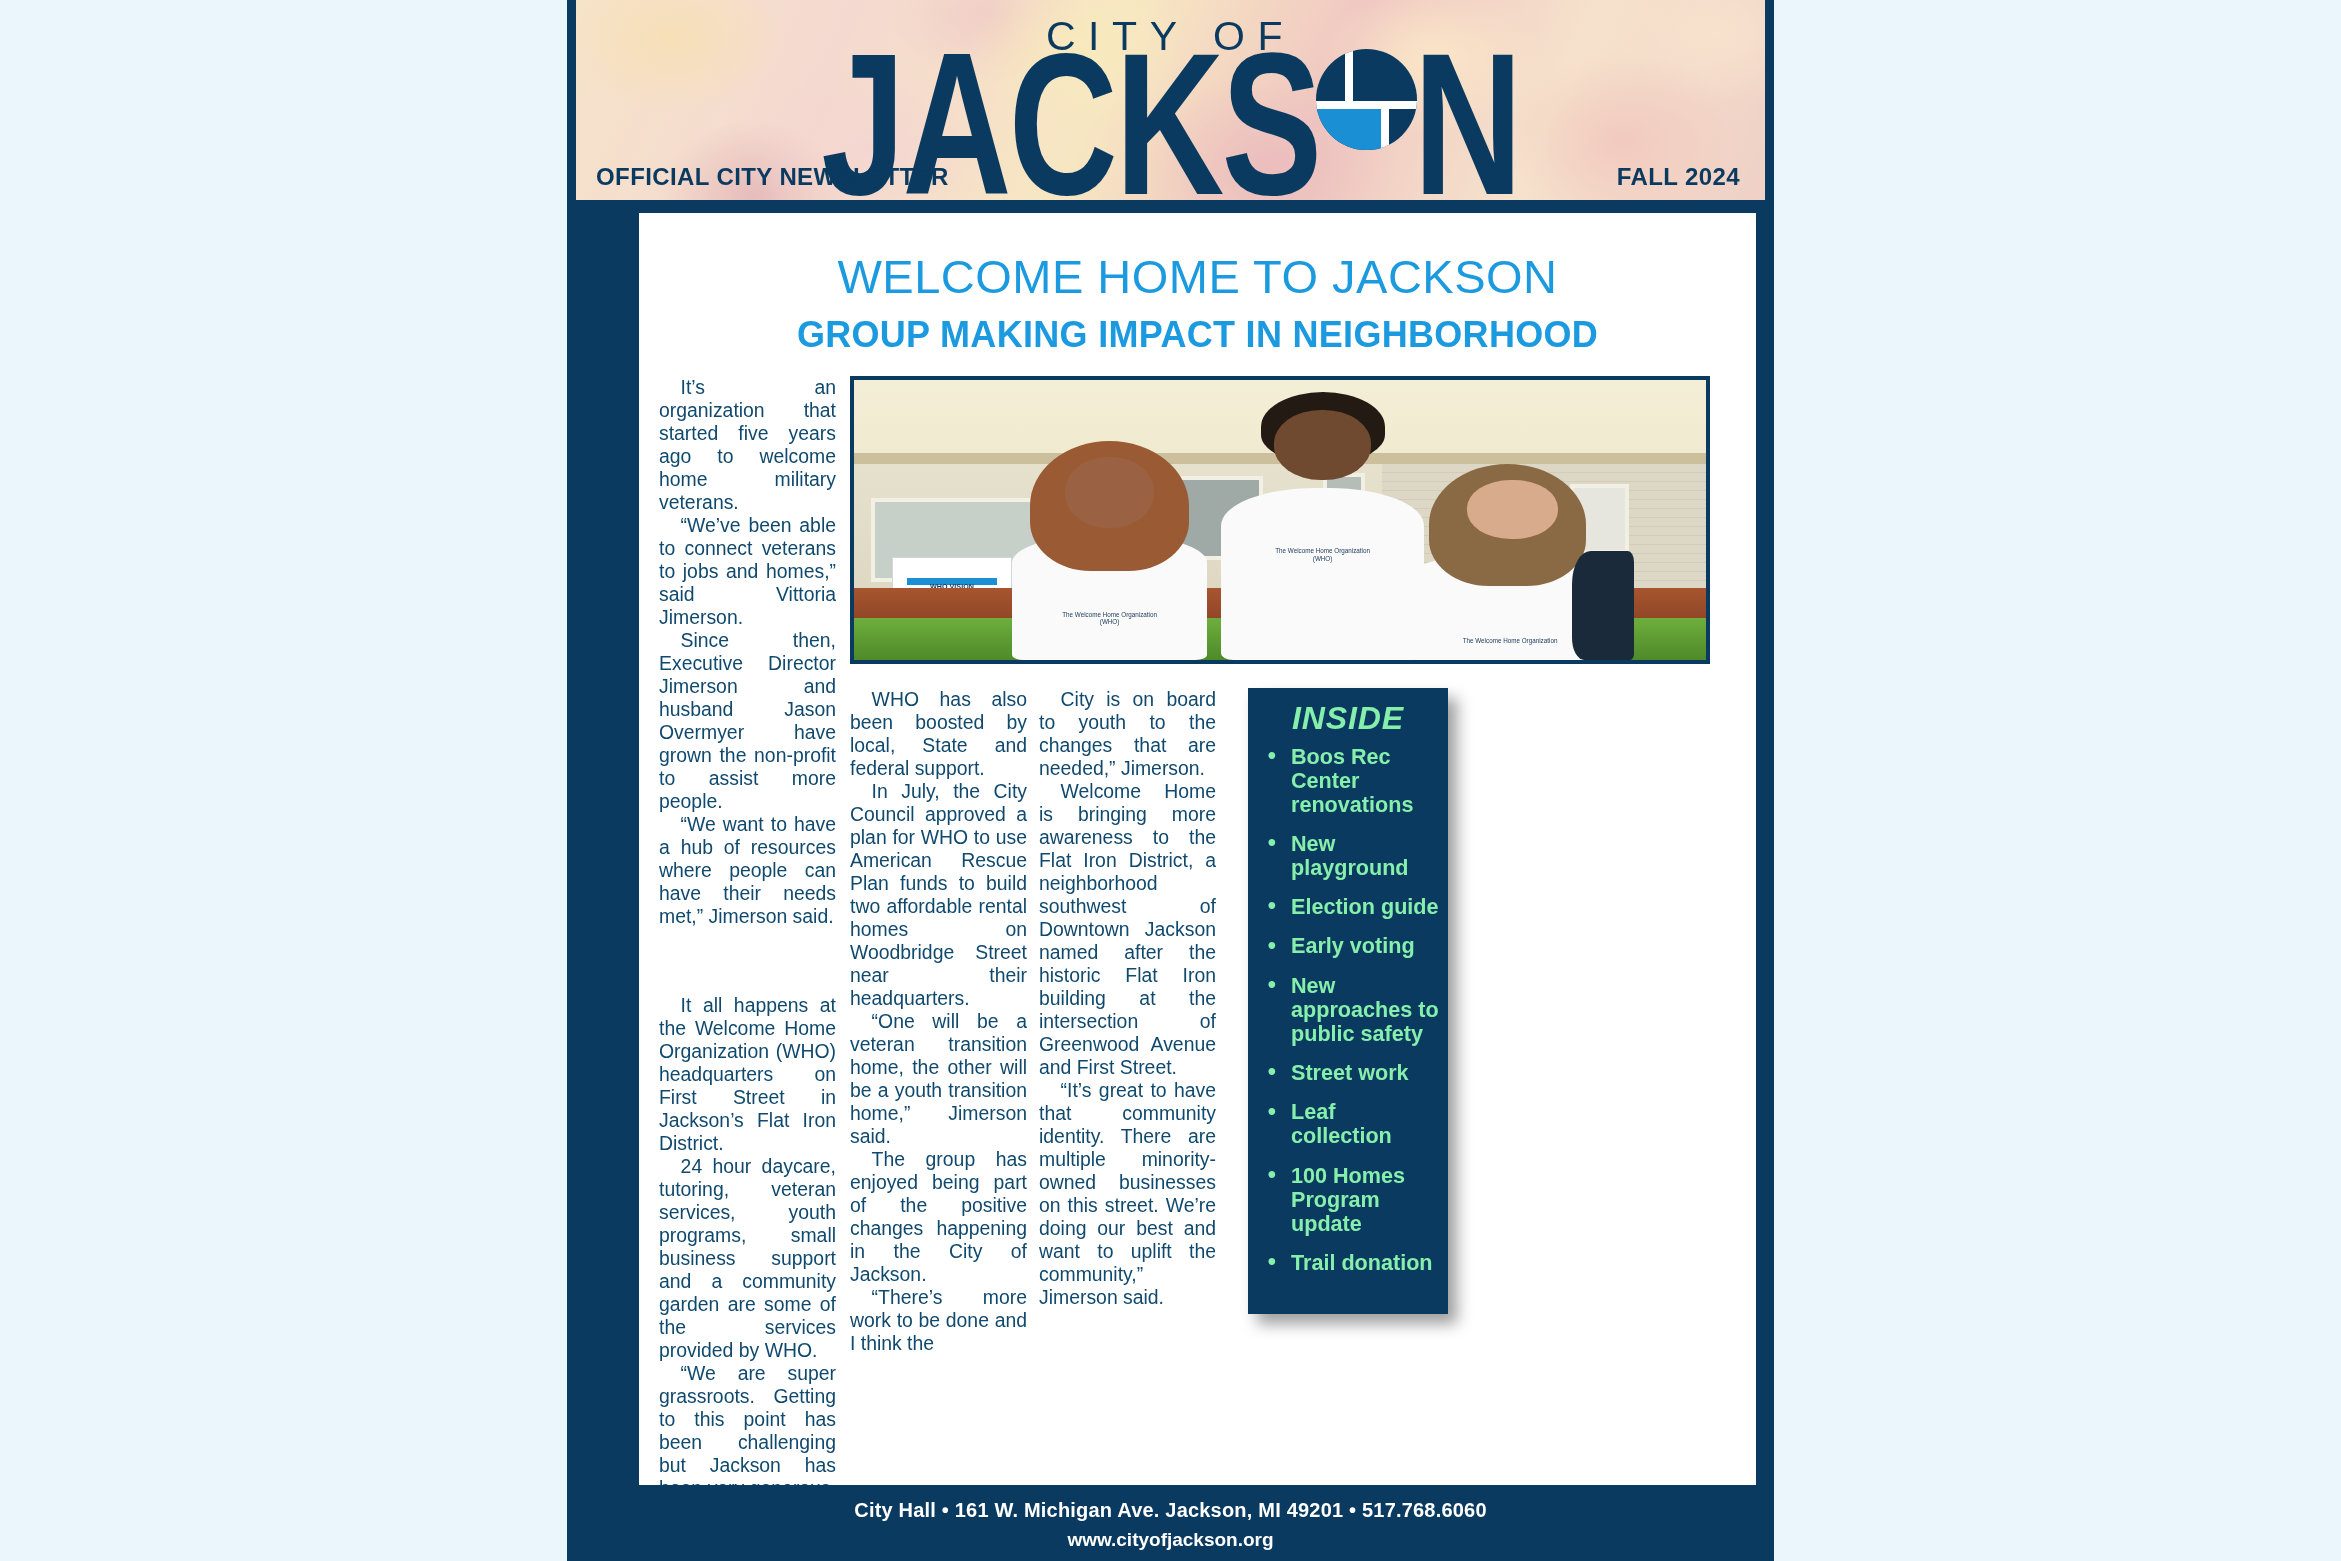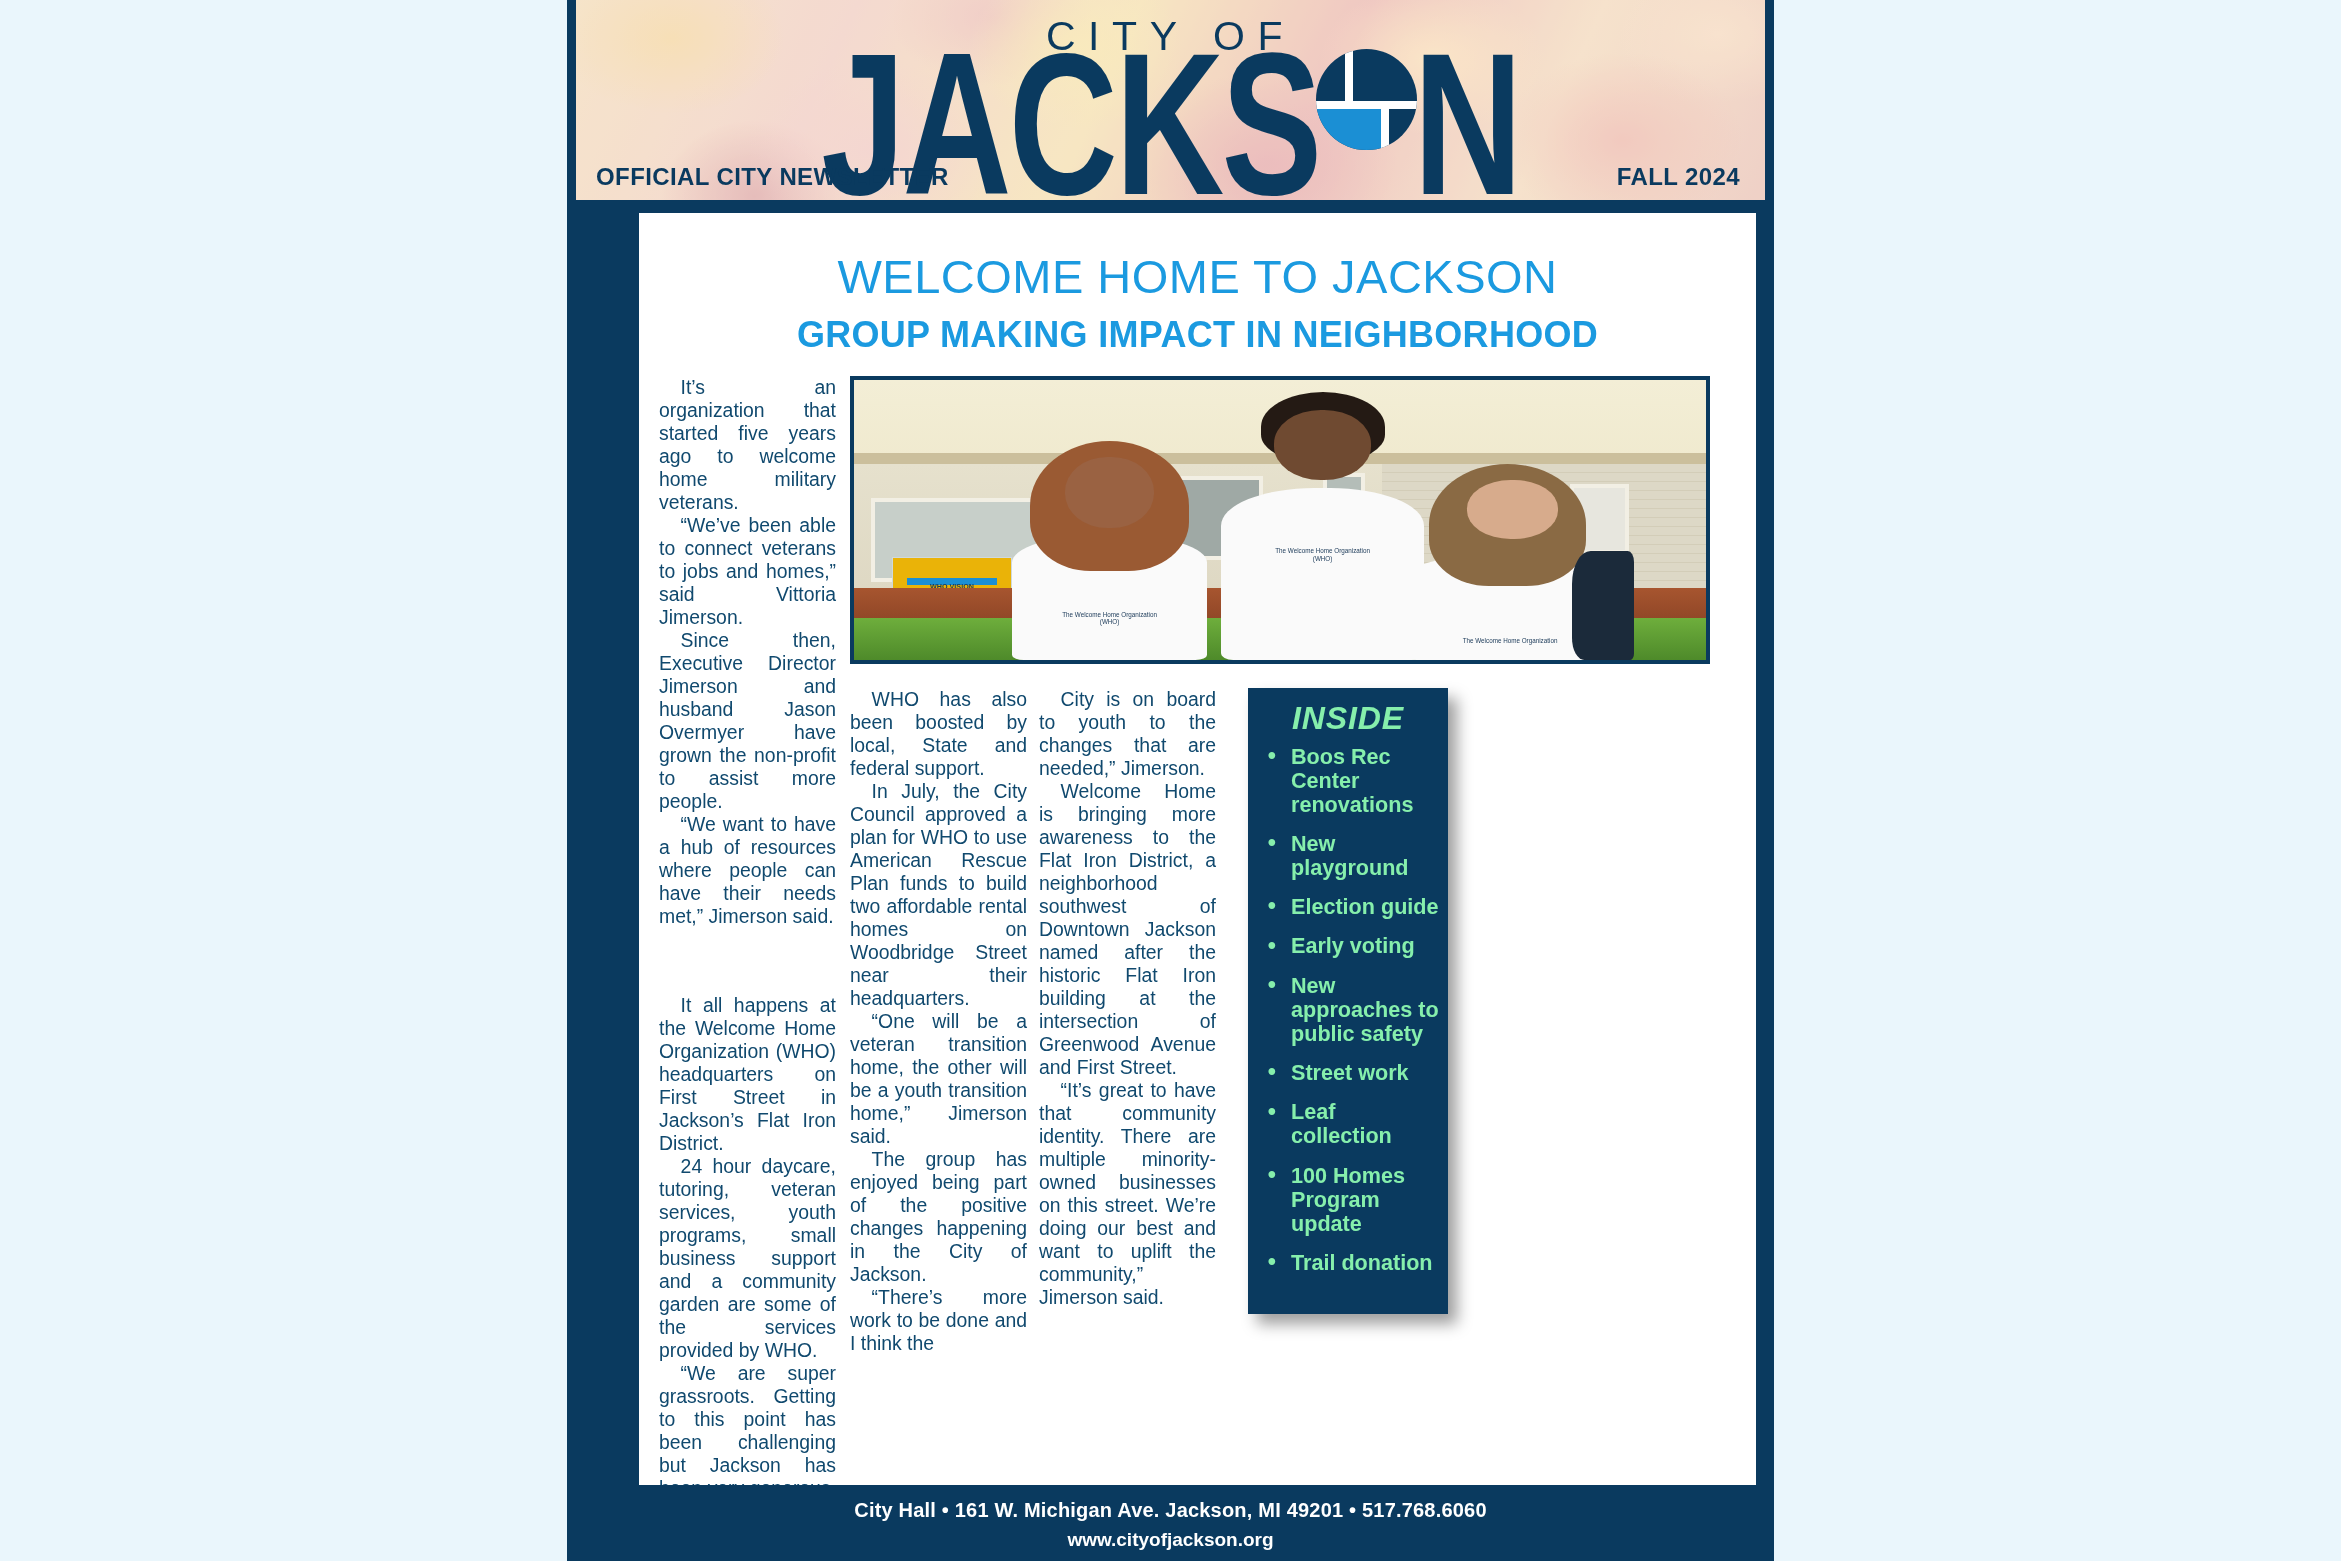--- a/index.html
+++ b/index.html
@@ -108,21 +108,21 @@
   .ph-house{position:absolute;left:0;top:30%;width:100%;height:52%;
     background:linear-gradient(180deg,#e6e1cd,#ddd7c2);}
   .ph-eave{position:absolute;left:0;top:26%;width:100%;height:5%;
     background:#cbbf9c;}
   .ph-window{position:absolute;background:#b9c4c2;border:4.5px solid #f2efe4;box-sizing:border-box;}
   .ph-w1{left:2%;top:42%;width:20%;height:30%;background:#c7cfc9;}
   .ph-w2{left:37%;top:34%;width:11%;height:30%;background:#9fa9a5;}
   .ph-w3{left:55%;top:33%;width:5%;height:22%;background:#b4bdb8;}
   .ph-w4{left:84%;top:37%;width:7%;height:25%;background:#e7e6de;}
   .ph-sign{position:absolute;left:4.5%;top:63%;width:14%;height:16%;
-    background:#eab308;border:1.8px solid #cfd9dc;box-sizing:border-box;}
+    background:#ffffff;border:1.8px solid #cfd9dc;box-sizing:border-box;}
   .ph-sign .sg{position:absolute;left:12%;top:48%;width:76%;height:16%;background:#1b8fd4;}
   .ph-shingle{position:absolute;left:62%;top:30%;width:38%;height:48%;
     background:repeating-linear-gradient(180deg,#ddd8c6 0 8px,#d3cdb8 8px 9px);}
   .ph-mulch{position:absolute;left:0;top:74%;width:100%;height:13%;
     background:linear-gradient(180deg,#a7552f,#8d4526);}
   .ph-grass{position:absolute;left:0;top:85%;width:100%;height:15%;
     background:linear-gradient(180deg,#6eae3c,#4e8a2a);}
   .person{position:absolute;bottom:0;}
   .p-shirt{position:absolute;background:#fafafa;border-radius:46% 46% 6% 6%/22% 22% 4% 4%;}
   .p-head{position:absolute;border-radius:48%;}

